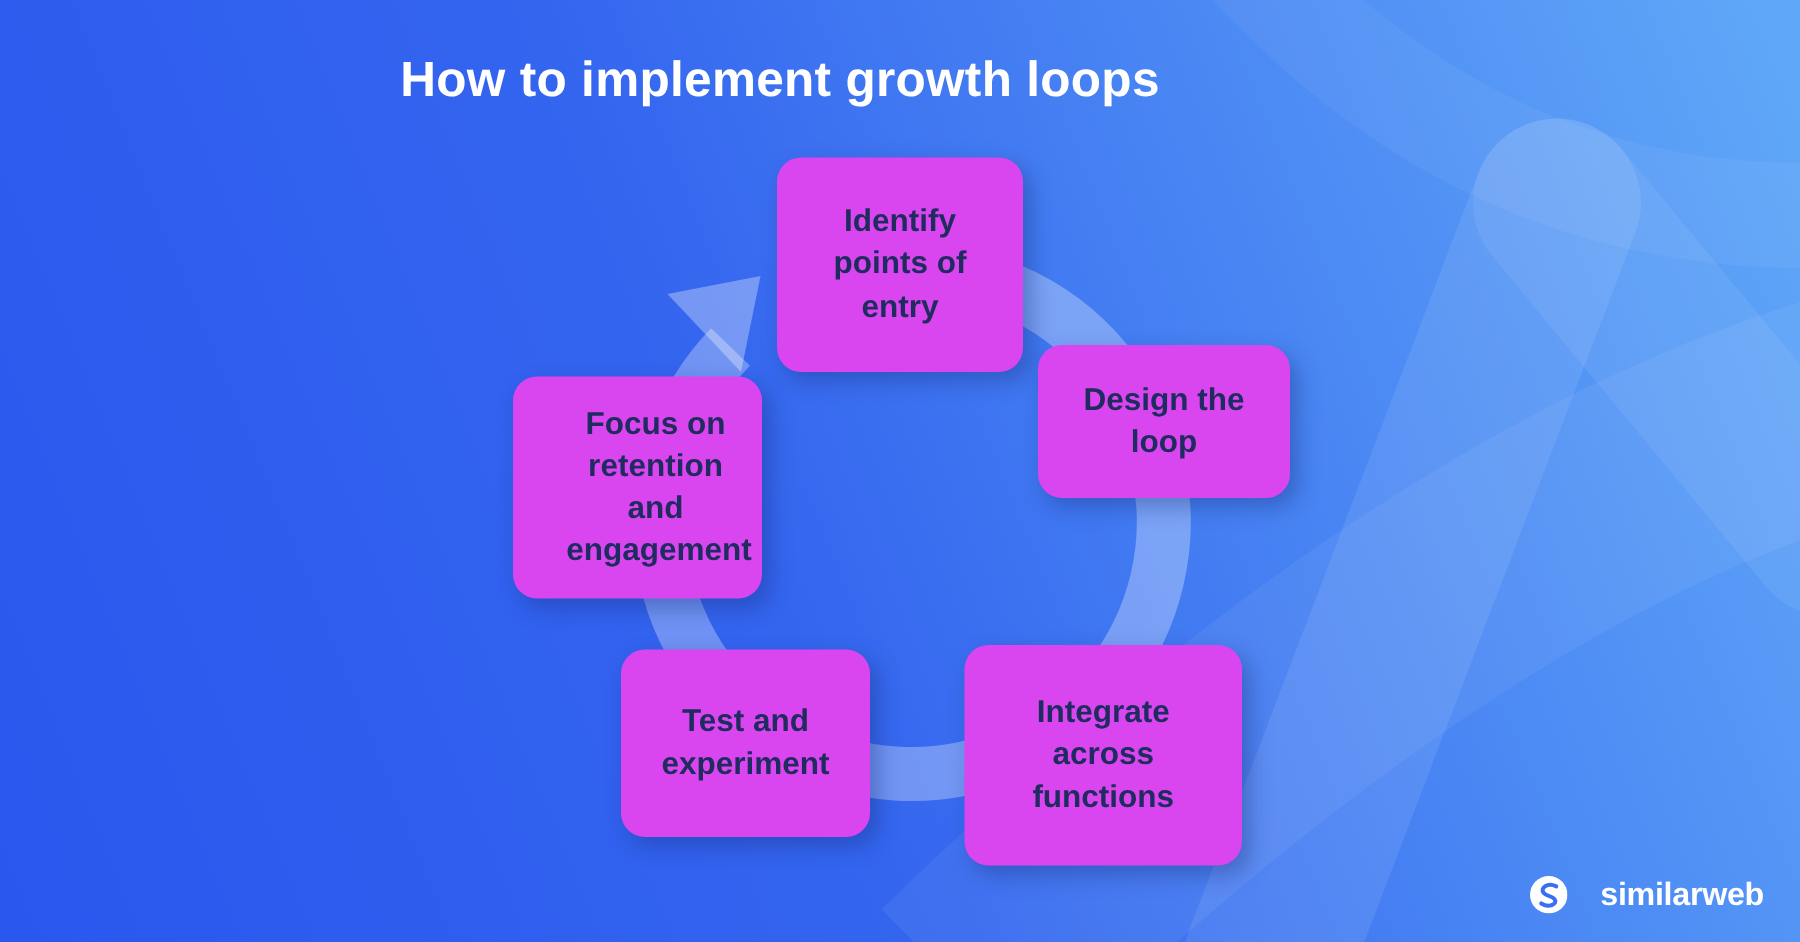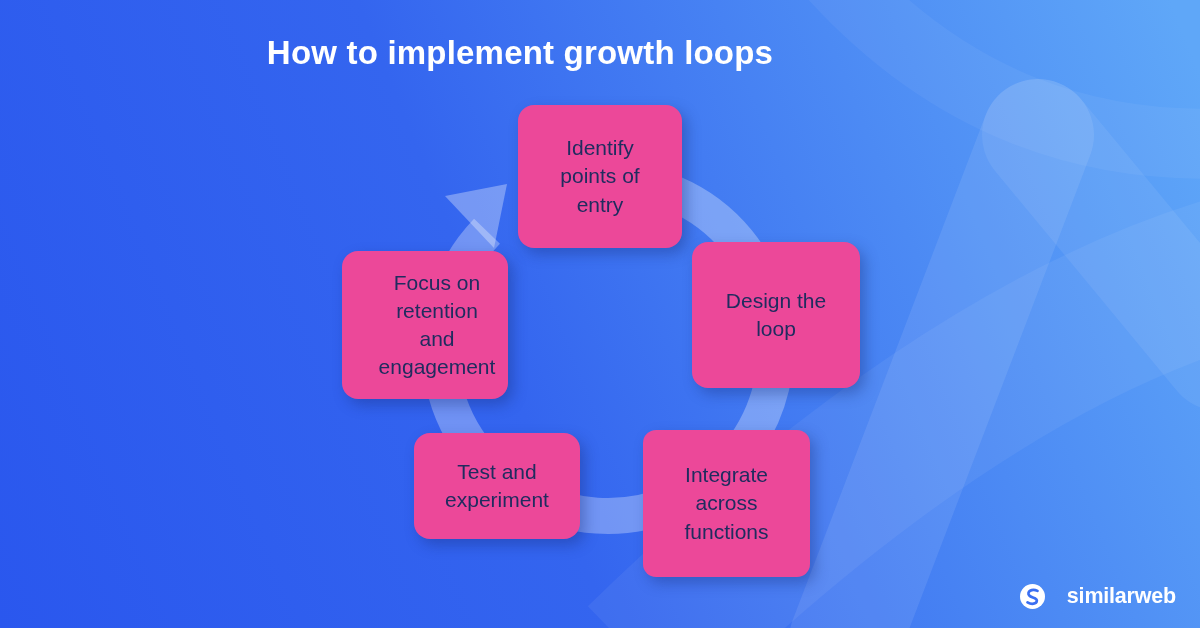--- a/index.html
+++ b/index.html
@@ -8,33 +8,33 @@
     font-family:"Liberation Sans", sans-serif;
     background:linear-gradient(68deg,#2a57ee 0%,#3465ef 42%,#5fa7f8 98%);
   }
   .bg-deco{position:absolute;inset:0;pointer-events:none;}
   .page-title{
     position:absolute;left:0;top:34px;width:1040px;text-align:center;
     color:#ffffff;font-size:33px;font-weight:700;letter-spacing:.2px;margin:0;
   }
   .loop-svg{position:absolute;inset:0;}
   .card{
-    position:absolute;background:#ec4899;border-radius:16px;
+    position:absolute;background:#d946ef;border-radius:16px;
     box-shadow:5px 6px 14px rgba(20,39,112,.35);
     display:flex;align-items:center;justify-content:center;text-align:center;
-    color:#202c5f;font-size:21px;line-height:1.34;
+    color:#202c5f;font-size:21px;line-height:1.34;font-weight:bold;
   }
   .card span{display:inline-block;}
   .card-1{left:518px;top:105px;width:164px;height:143px;}
   .card-1 span{max-width:110px;}
-  .card-2{left:692px;top:230px;width:168px;height:146px;margin-top:12px;}
+  .card-2{left:692px;top:230px;width:168px;height:102px;}
   .card-2 span{max-width:112px;}
-  .card-3{left:643px;top:430px;width:167px;height:147px;border-radius:13px;}
+  .card-3{left:643px;top:430px;width:185px;height:147px;}
   .card-3 span{max-width:110px;}
-  .card-4{left:414px;top:433px;width:166px;height:106px;}
+  .card-4{left:414px;top:433px;width:166px;height:125px;}
   .card-4 span{max-width:116px;}
   .card-5{left:342px;top:251px;width:166px;height:148px;}
   .card-5 span{max-width:119px;margin-left:24px;}
   .logo{
     position:absolute;right:24px;top:584px;display:flex;align-items:center;gap:22px;
   }
   .logo-text{color:#ffffff;font-size:21.5px;font-weight:700;letter-spacing:-.2px;}
 </style>
 </head>
 <body>

